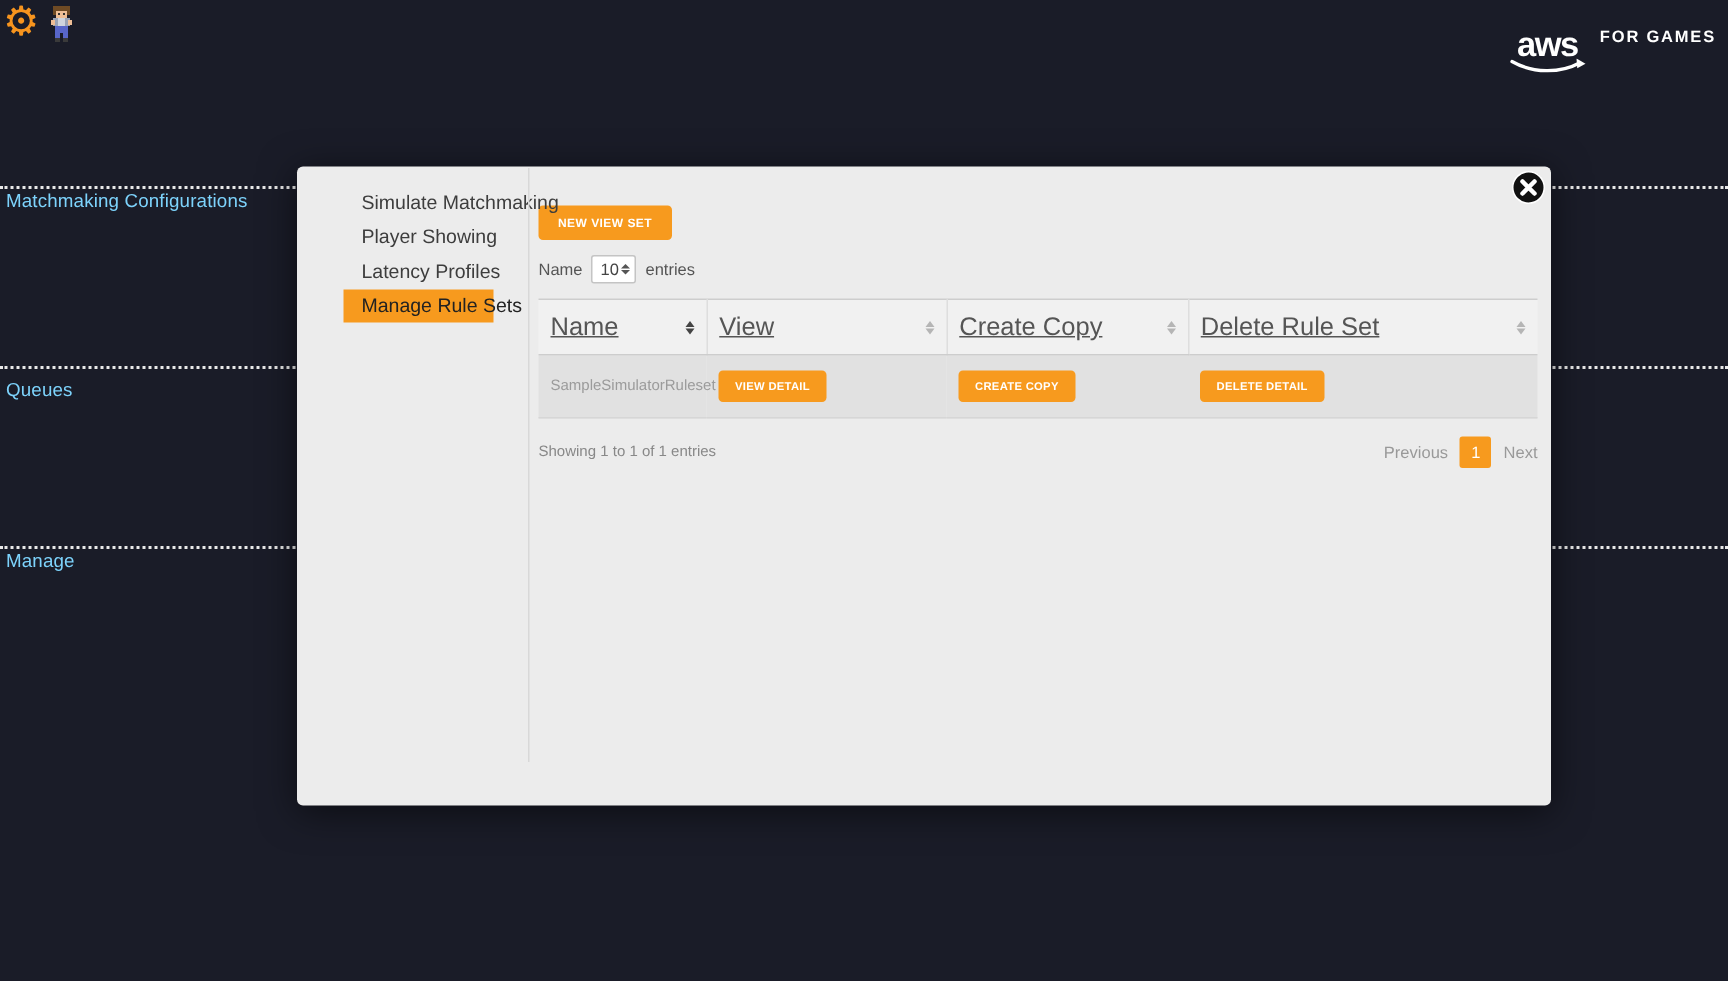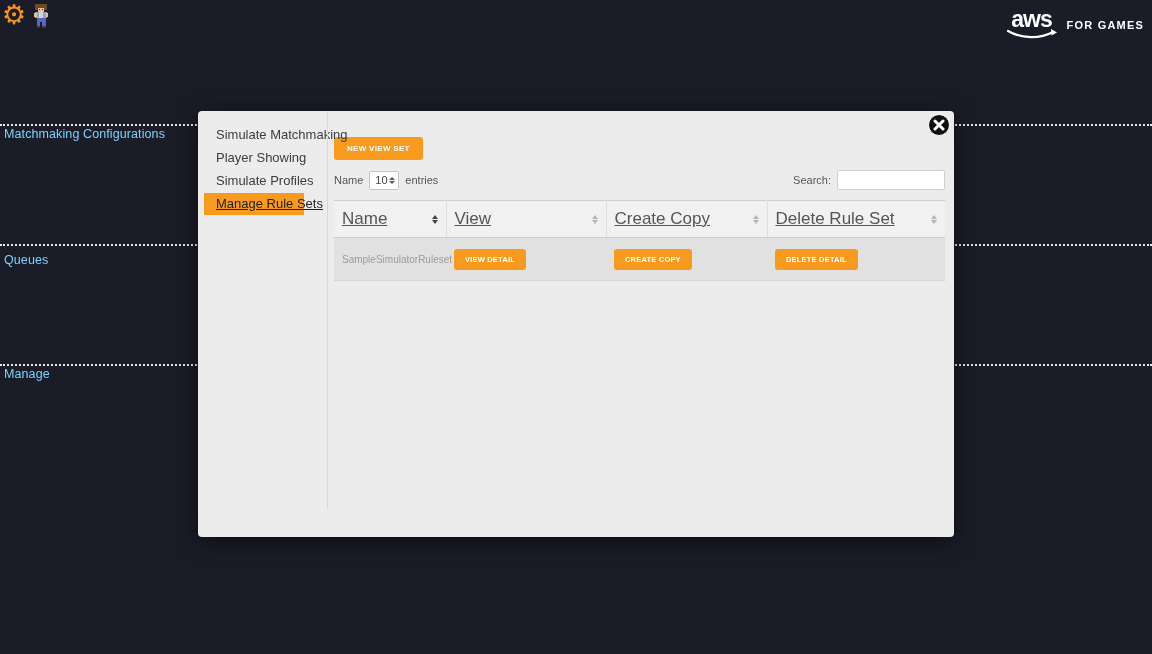--- a/index.html
+++ b/index.html
@@ -22,32 +22,32 @@
     font-size:12.5px; color:#7dd3fc; z-index:1;
     letter-spacing:.1px;
   }
 
   
   .top-icons { position:absolute; top:0; left:2px; display:flex; align-items:flex-start; gap:6px; z-index:2; }
   .gear-glyph { font-size:27px; line-height:30px; color:#f7941e; font-family:"DejaVu Sans",sans-serif; }
   .sprite { margin-top:4px; }
 
   
-  .aws-logo { position:absolute; top:9px; right:8px; display:flex; align-items:center; gap:9px; z-index:2; }
+  .aws-logo { position:absolute; top:19px; right:8px; display:flex; gap:9px; z-index:2; }
   .aws-word { display:flex; flex-direction:column; align-items:center; }
   .aws-text { font-weight:bold; font-size:23px; line-height:20px; letter-spacing:-1px; color:#fff; }
   .aws-tagline { font-size:11px; letter-spacing:1.2px; color:#fff; font-weight:bold; }
 
   
   .modal {
     position:absolute; left:198px; top:111px;
-    width:756px; height:426px;
+    width:836px; height:426px;
     background:#ececec; border-radius:4px;
     box-shadow:0 4px 25px rgba(0,0,0,.55);
-    z-index:5; display:flex; color:#333;
+    z-index:5; display:flex; color:#333;padding-left:25px;
   }
   .modal-close {
     position:absolute; top:3px; right:4px;
     width:22px; height:22px; border-radius:50%;
     background:#111; display:flex; align-items:center; justify-content:center;
     cursor:pointer; border:1px solid #fff;
   }
 
   
   .modal-sidebar {
@@ -59,21 +59,20 @@
     border-right:1px solid #d8d8d8;
   }
   .menu-item {
     font-size:13px; color:#3d3d3d;
     padding:3px 4px 3px 12px; margin:0 6px 1px 6px;
     white-space:nowrap; cursor:pointer; line-height:16px;
   }
   .menu-item.active {
     background:#f79a1e; color:#222;
     margin-right:24px;
-    text-decoration:underline;
   }
 
   
   .modal-content { flex:1; padding:26px 9px 0 6px; }
 
   .btn { background:#f79a1e; color:#fff; border:none; border-radius:3px;
          font-weight:bold; cursor:pointer; font-family:inherit; }
   .btn-new { font-size:8px; letter-spacing:.3px; padding:7px 13px; }
 
   .controls-row { margin-top:10px; display:flex; justify-content:space-between; align-items:center; }
@@ -165,43 +164,39 @@
 
   <div class="modal-close">
     <svg width="12" height="12" viewBox="0 0 12 12">
       <path d="M2 2 L10 10 M10 2 L2 10" stroke="#fff" stroke-width="3" stroke-linecap="round"></path>
     </svg>
   </div>
 
   <div class="modal-sidebar">
     <div class="menu-item">Simulate Matchmaking</div>
     <div class="menu-item">Player Showing</div>
-    <div class="menu-item">Simulate Profiles</div>
+    <div class="menu-item">Latency Profiles</div>
     <div class="menu-item active">Manage Rule Sets</div>
   </div>
 
   <div class="modal-content">
 
     <button class="btn btn-new">NEW VIEW SET</button>
 
     <div class="controls-row">
       <div class="show-group">
         <span>Name</span>
         <span class="page-size-select">
           <span>10</span>
           <span class="updown">
               <span class="t-up"></span>
               <span class="t-dn"></span>
             </span>
         </span>
         <span>entries</span>
-      </div>
-      <div class="search-group">
-        <span>Search:</span>
-        <input class="search-input" type="text" value="" style="">
       </div>
     </div>
 
     <table>
       <colgroup>
           <col style="width:112px">
           <col style="width:160px">
           <col style="width:161px">
           <col>
         </colgroup>
@@ -254,15 +249,23 @@
           <td>
             <button class="btn btn-row">CREATE COPY</button>
           </td>
           <td>
             <button class="btn btn-row">DELETE DETAIL</button>
           </td>
         </tr>
       </tbody>
     </table>
 
+    <div class="table-footer">
+      <span class="entries-info">Showing 1 to 1 of 1 entries</span>
+      <div class="pagination">
+        <span class="page-link">Previous</span>
+        <span class="page-current">1</span>
+        <span class="page-link">Next</span>
+      </div>
+    </div>
 
   </div>
 </div>
 
 </body></html>

